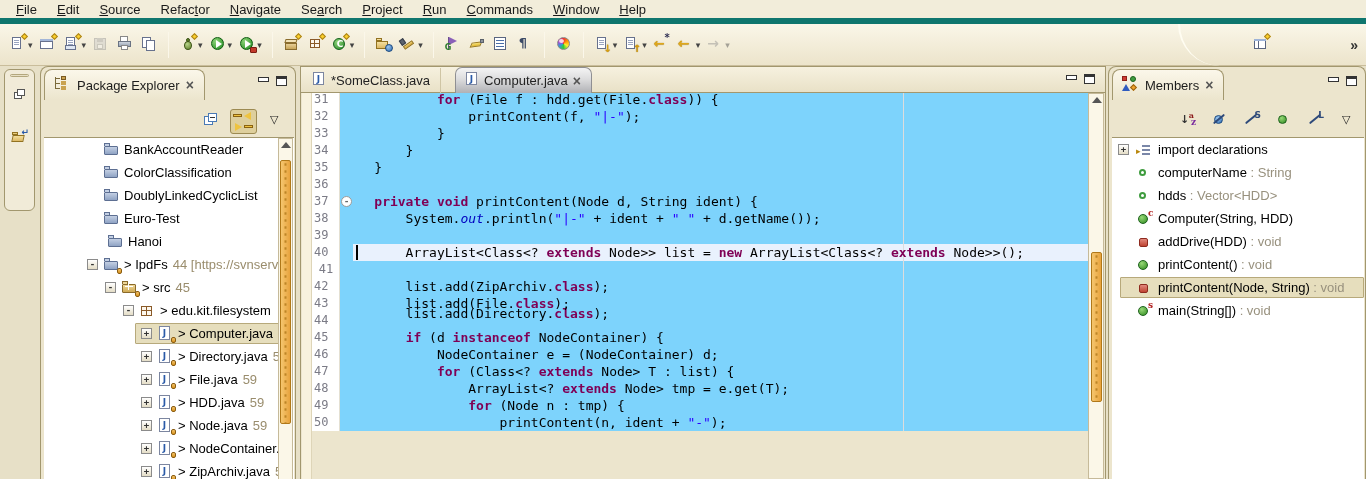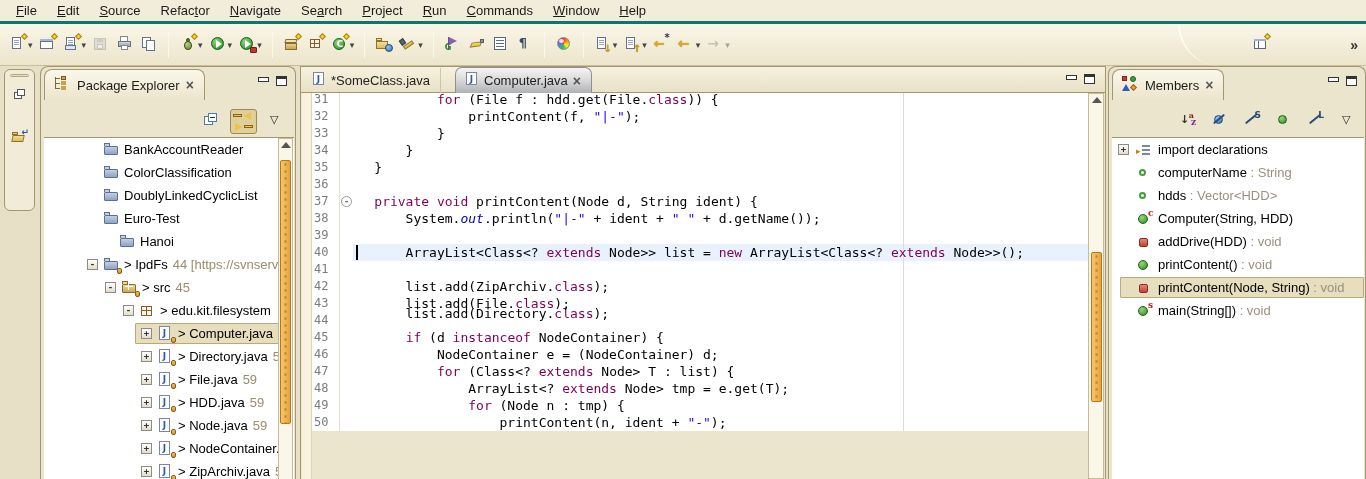--- a/index.html
+++ b/index.html
@@ -2,21 +2,21 @@
 <html><head>
 <meta charset="utf-8">
 <style>
   html,body{margin:0;padding:0;width:1366px;height:479px;overflow:hidden;
     font-family:"Liberation Sans",sans-serif;background:#e7e0c7;position:relative;}
   *{box-sizing:border-box;}
   .abs{position:absolute;}
 
   
   #menubar{position:absolute;left:0;top:0;width:1366px;height:24px;background:#f2edda;
-    border-bottom:3px solid #0f766e;display:flex;align-items:center;padding-left:6px;}
+    border-bottom:6px solid #0f766e;display:flex;align-items:center;padding-left:6px;}
   .mitem{padding:2px 10px;font-size:13px;color:#1a1a1a;cursor:default;}
   .mitem u{text-decoration:underline;}
 
   
   #toolbar{position:absolute;left:0;top:24px;width:1366px;height:42px;
     background:linear-gradient(#faf6e8,#ece4cb);border-bottom:1px solid #c9bd9b;}
   #tb-groups{position:absolute;left:6px;top:0;height:42px;display:flex;align-items:center;}
   .tsep{width:1px;height:26px;background:#b9ad8a;border-right:1px solid #fbf7ea;margin:0 7px;}
   .tbtn{position:relative;display:flex;align-items:center;padding:3px 2px;margin:0 1px;border-radius:3px;}
   .tbtn.dis{filter:grayscale(1) opacity(.45);}
@@ -63,29 +63,29 @@
   #editor{position:absolute;left:300px;top:66px;width:806px;height:413px;background:#ece5cd;
     border:1px solid #a2976e;border-bottom:none;}
   #tabbar{position:absolute;left:0;top:0;width:804px;height:26px;
     background:linear-gradient(#f6f1df,#e9e1c7);border-bottom:1px solid #a2976e;}
   .etab{position:absolute;top:1px;height:25px;display:flex;align-items:center;gap:5px;
     padding:0 10px;font-size:13px;color:#222;}
   .etab.inactive{border-right:1px solid #cfc5a4;}
   .etab.active{top:0;height:26px;background:linear-gradient(#f4f4f4 0%,#dcdcdd 45%,#b0b1b5 100%);
     border:1px solid #8f8f92;border-bottom:none;border-radius:7px 7px 0 0;}
   #ed-annot{position:absolute;left:1px;top:26px;width:10px;height:386px;background:#f8f2de;border-right:1px solid #ded5b8;}
-  #ed-white{position:absolute;left:11px;top:26px;width:778px;height:338px;background:#ffffff;overflow:hidden;}
+  #ed-white{position:absolute;left:11px;top:26px;width:778px;height:338px;background:#7dd3fc;overflow:hidden;}
   #ed-gutter{position:absolute;left:0;top:0;width:28px;height:386px;background:#fff;border-right:1px solid #e4e0d2;}
   .lnum{position:absolute;left:2px;width:24px;font:12px/17px "DejaVu Sans Mono",monospace;color:#7b7b86;}
   .fold{position:absolute;left:29px;width:11px;height:11px;border:1px solid #9b9b9b;border-radius:50%;
     background:#fff;font:bold 9px/9px "DejaVu Sans",sans-serif;color:#666;text-align:center;}
   #curline{position:absolute;left:41px;width:737px;height:17px;background:#e9f1fd;}
   #pmargin{position:absolute;left:591px;top:0;width:1px;height:386px;background:#dcdcdc;}
   .cline{position:absolute;left:31px;white-space:pre;font:13px/17px "DejaVu Sans Mono",monospace;color:#000;}
-  .ck{color:#7f0055;font-weight:normal;}
+  .ck{color:#7f0055;font-weight:bold;}
   .cs{color:#2a00ff;}
   .cf{color:#0000c0;font-style:italic;}
   #cursor{position:absolute;left:44px;width:2px;height:15px;background:#000;}
 
   
   .sbtrack{position:absolute;background:#fbf7e8;border:1px solid #c6ba99;}
   .sbup{position:absolute;left:2px;top:3px;width:0;height:0;
     border-left:5px solid transparent;border-right:5px solid transparent;border-bottom:6px solid #555;}
   .sbthumb{position:absolute;left:1px;width:11px;background:linear-gradient(90deg,#f5c66f,#e8a33d);
     border:1px solid #b07818;border-radius:2px;
@@ -251,21 +251,21 @@
         <span style="position:absolute;left:80px;top:3px;text-align:right;">ColorClassification</span>
       </div>
       <div class="trow" style="left: 0px; top: 48px; width: 236px;">
         <span style="position:absolute;left:60px;top:3px;"><span class="ti"><span style="position:absolute;left:0;top:4px;width:14px;height:9px;background:linear-gradient(#c3cfe3,#8fa3c4);border:1px solid #5d6f92;border-radius:1px;"></span><span style="position:absolute;left:0;top:1px;width:6px;height:3px;background:#c3cfe3;border:1px solid #5d6f92;border-bottom:none;"></span></span></span>
         <span style="position:absolute;left:80px;top:3px;">DoublyLinkedCyclicList</span>
       </div>
       <div class="trow" style="left: 0px; top: 71px; width: 236px;">
         <span style="position:absolute;left:60px;top:3px;"><span class="ti"><span style="position:absolute;left:0;top:4px;width:14px;height:9px;background:linear-gradient(#c3cfe3,#8fa3c4);border:1px solid #5d6f92;border-radius:1px;"></span><span style="position:absolute;left:0;top:1px;width:6px;height:3px;background:#c3cfe3;border:1px solid #5d6f92;border-bottom:none;"></span></span></span>
         <span style="position:absolute;left:80px;top:3px;">Euro-Test</span>
       </div>
-      <div class="trow" style="left: 16px; top: 94px; width: 284px;">
+      <div class="trow" style="left: 4px; top: 94px; width: 284px;">
         <span style="position:absolute;left:60px;top:3px;"><span class="ti"><span style="position:absolute;left:0;top:4px;width:14px;height:9px;background:linear-gradient(#c3cfe3,#8fa3c4);border:1px solid #5d6f92;border-radius:1px;"></span><span style="position:absolute;left:0;top:1px;width:6px;height:3px;background:#c3cfe3;border:1px solid #5d6f92;border-bottom:none;"></span></span></span>
         <span style="position:absolute;left:80px;top:3px;">Hanoi</span>
       </div>
       <div class="trow" style="left: 0px; top: 117px; width: 236px;">
         <span class="exp" style="left:43px;top:5px;">-</span>
         <span style="position:absolute;left:60px;top:3px;"><span class="ti"><span style="position:absolute;left:0;top:4px;width:14px;height:9px;background:linear-gradient(#c3cfe3,#8fa3c4);border:1px solid #5d6f92;border-radius:1px;"></span><span style="position:absolute;left:0;top:1px;width:6px;height:3px;background:#c3cfe3;border:1px solid #5d6f92;border-bottom:none;"></span><span style="position:absolute;right:-1px;bottom:-1px;width:5px;height:6px;background:linear-gradient(#f3c36a,#d9941f);border:1px solid #8a5c10;border-radius:2px;"></span></span></span>
         <span style="position:absolute;left:80px;top:3px;">&gt; IpdFs<span class="suffix">44 [https://svnserver.i</span></span>
       </div>
       <div class="trow" style="left: 0px; top: 140px; width: 236px;">
         <span class="exp" style="left:61px;top:5px;">-</span>
@@ -344,21 +344,21 @@
         <div class="lnum" style="top: -2px;">31</div>
         <div class="lnum" style="top: 15px;">32</div>
         <div class="lnum" style="top: 32px;">33</div>
         <div class="lnum" style="top: 49px;">34</div>
         <div class="lnum" style="top: 66px;">35</div>
         <div class="lnum" style="top: 83px;">36</div>
         <div class="lnum" style="top: 100px;">37</div>
         <div class="lnum" style="top: 117px;">38</div>
         <div class="lnum" style="top: 134px;">39</div>
         <div class="lnum" style="top: 151px;">40</div>
-        <div class="lnum" style="top: 168px;">41</div>
+        <div class="lnum" style="top: 168px; text-align: center;">41</div>
         <div class="lnum" style="top: 185px;">42</div>
         <div class="lnum" style="top: 202px;">43</div>
         <div class="lnum" style="top: 219px;">44</div>
         <div class="lnum" style="top: 236px;">45</div>
         <div class="lnum" style="top: 253px;">46</div>
         <div class="lnum" style="top: 270px;">47</div>
         <div class="lnum" style="top: 287px;">48</div>
         <div class="lnum" style="top: 304px;">49</div>
         <div class="lnum" style="top: 321px;">50</div>
         <div class="lnum" style="top: 338px;">51</div>

